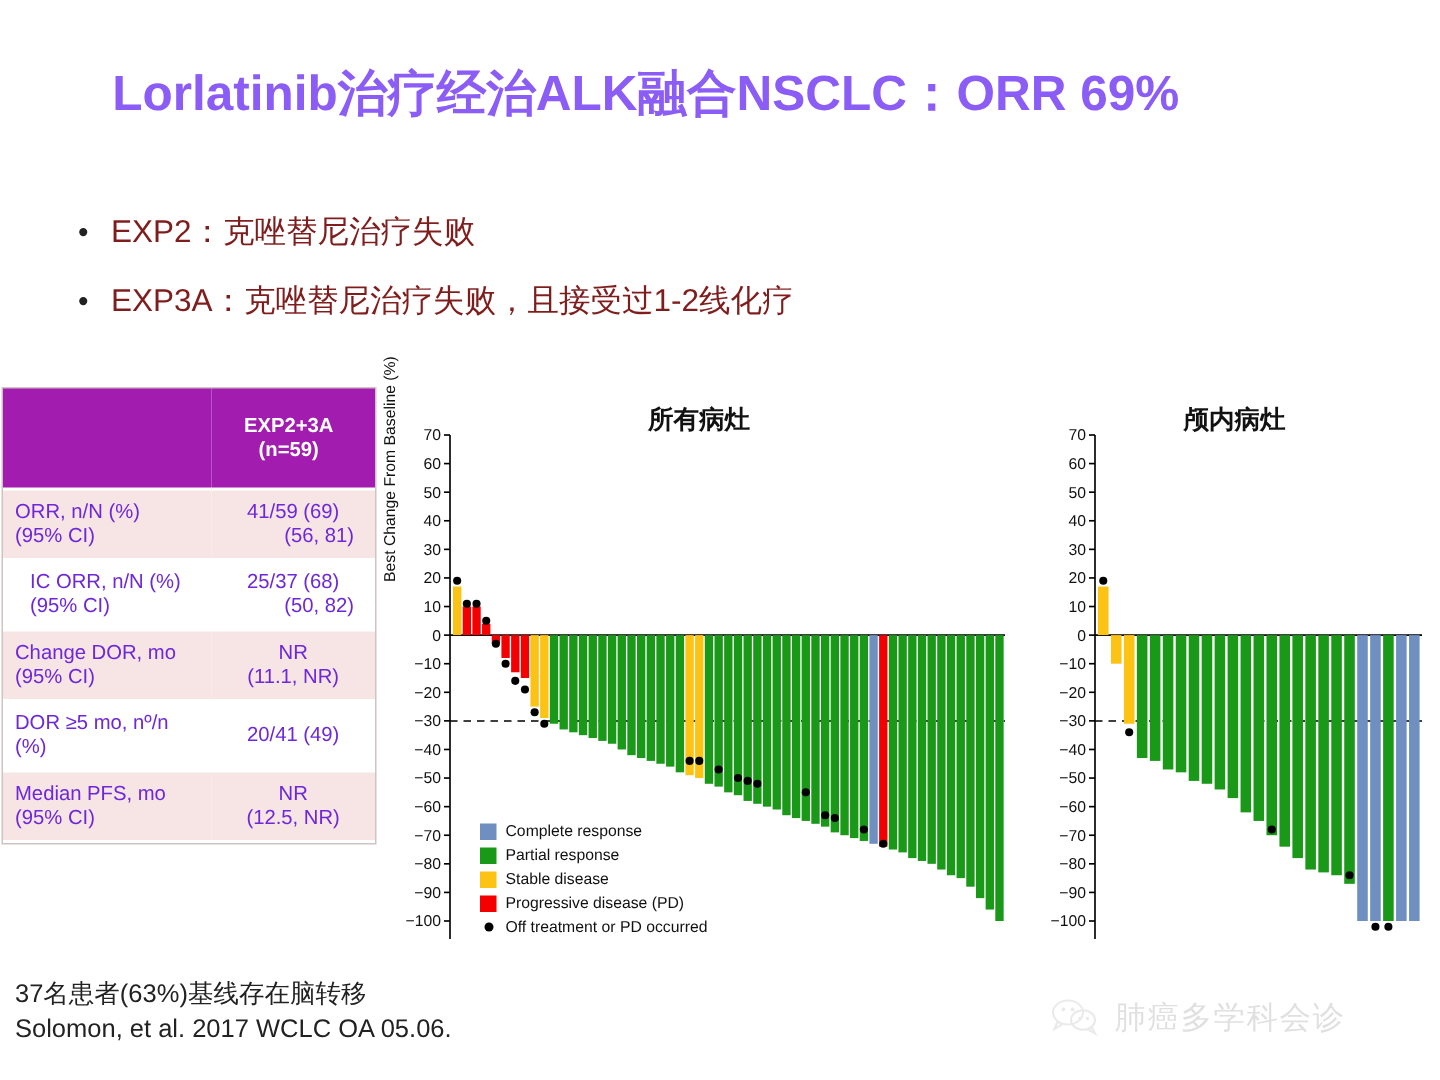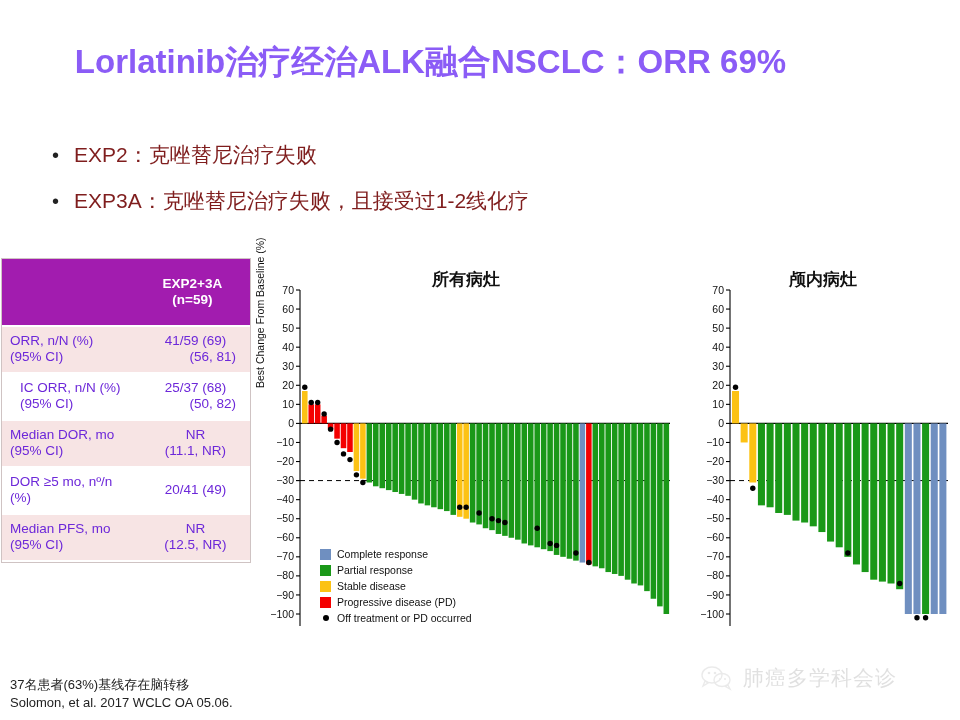--- a/index.html
+++ b/index.html
@@ -40,21 +40,21 @@
   .rowA td{background:#f7e4e4;}
   .rowB td{background:#ffffff;}
   .tbl .lab{width:56%;text-align:left;}
   .tbl .val{width:44%;text-align:center;}
   .tbl .indent{padding-left:18px;}
   .cellpair{display:block;}
   .r-right{text-align:right;display:block;padding-right:6px;}
 
   
   .foot{
-    position:absolute;left:10px;top:676px;font-size:13px;color:#222;
+    position:absolute;left:10px;top:652px;font-size:17px;color:#222;
     line-height:1.35;
   }
 
   
   .wm{
     position:absolute;left:700px;top:664px;display:flex;align-items:center;gap:9px;
     opacity:.30;
   }
   .wm-txt{font-size:21px;color:#9a9a9a;letter-spacing:1px;}
 
@@ -123,21 +123,21 @@
         <span class="cellpair">IC ORR, n/N (%)</span>
         <span class="cellpair">(95% CI)</span>
       </td>
       <td class="val">
         <span class="cellpair">25/37 (68)</span>
         <span class="r-right">(50, 82)</span>
       </td>
     </tr>
     <tr class="rowA">
       <td class="lab">
-        <span class="cellpair">Median DOR, mo</span>
+        <span class="cellpair">Change DOR, mo</span>
         <span class="cellpair">(95% CI)</span>
       </td>
       <td class="val">
         <span class="cellpair">NR</span>
         <span class="cellpair">(11.1, NR)</span>
       </td>
     </tr>
     <tr class="rowB">
       <td class="lab">
         <span class="cellpair">DOR ≥5 mo, nº/n</span>

